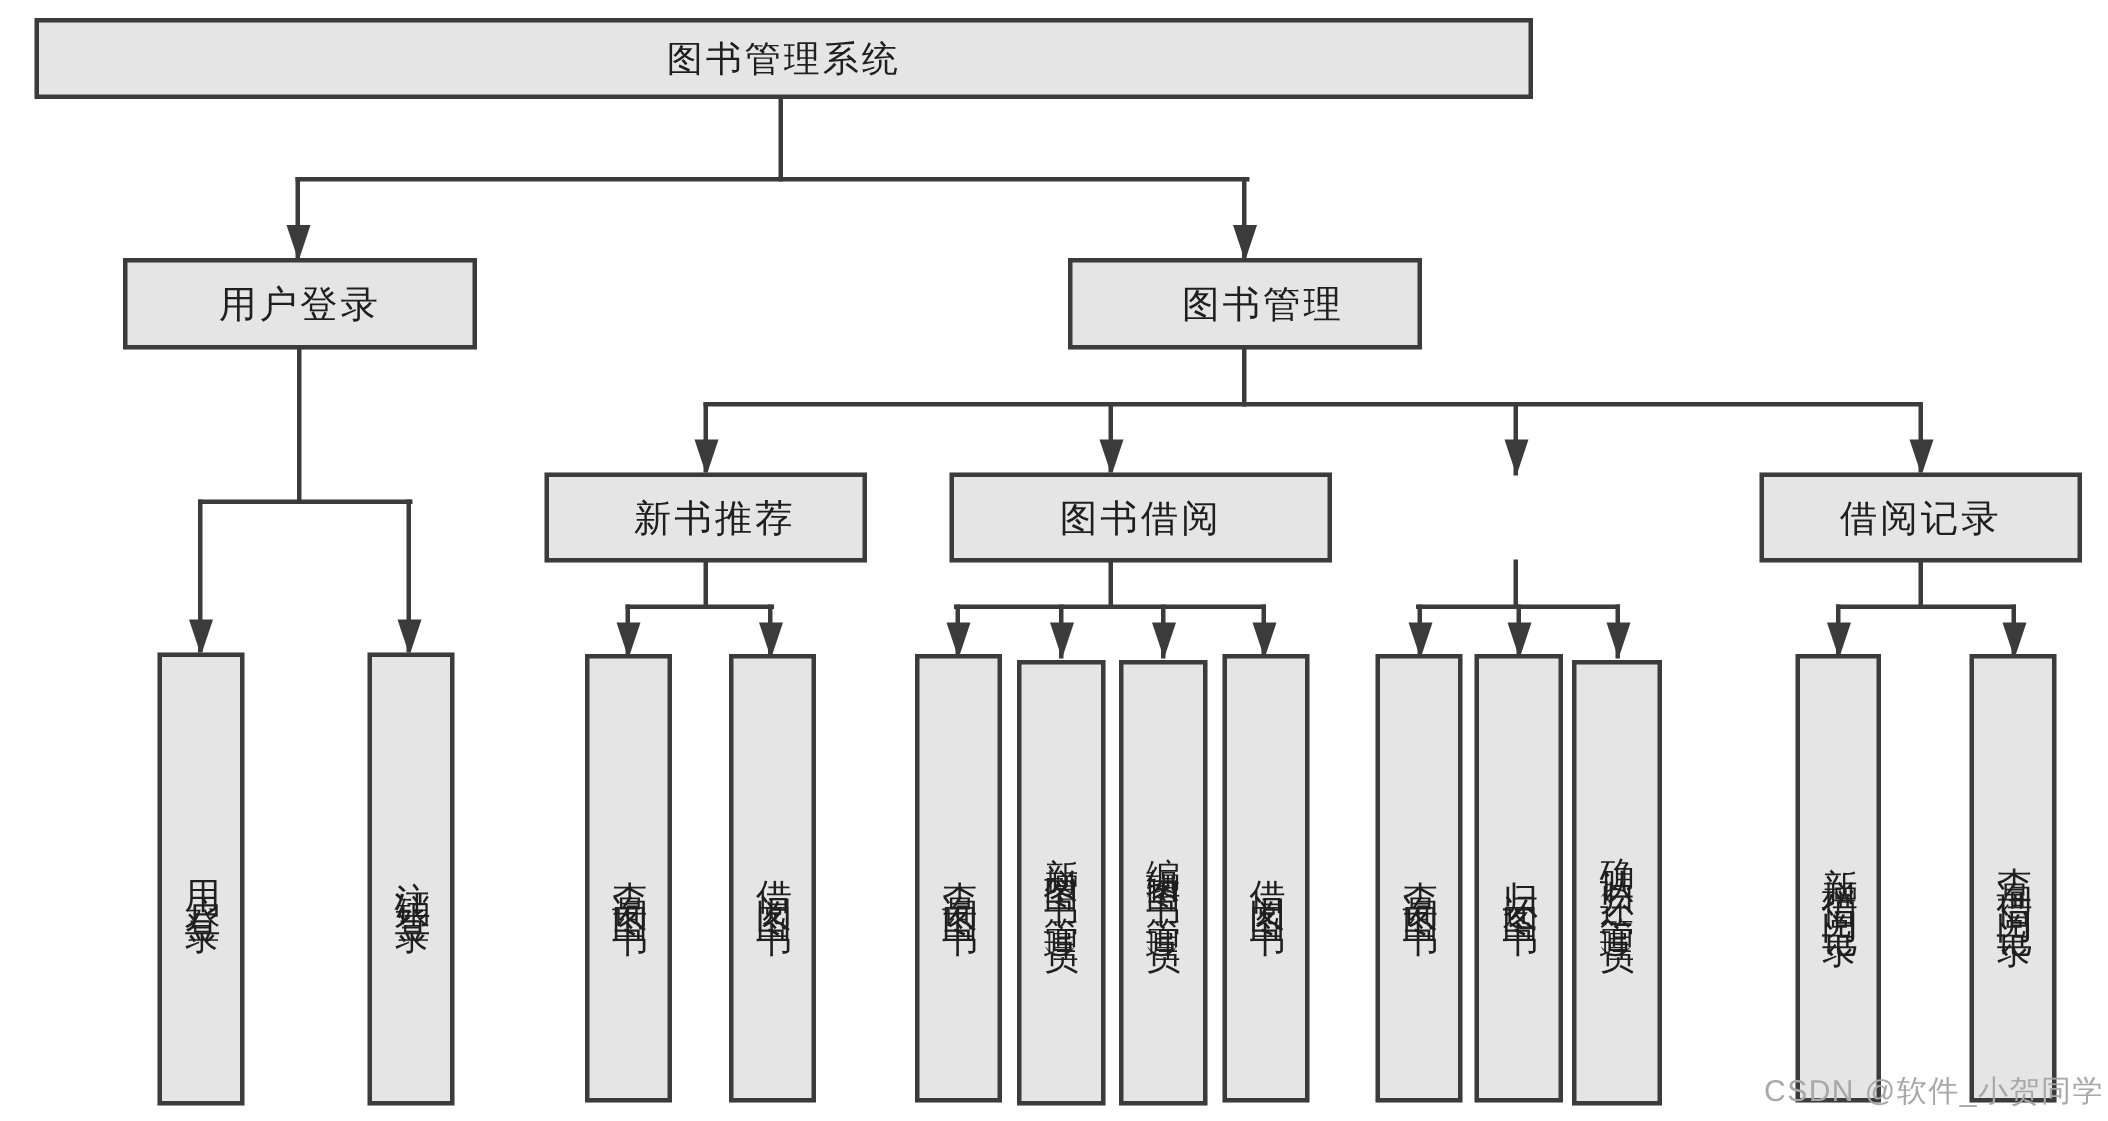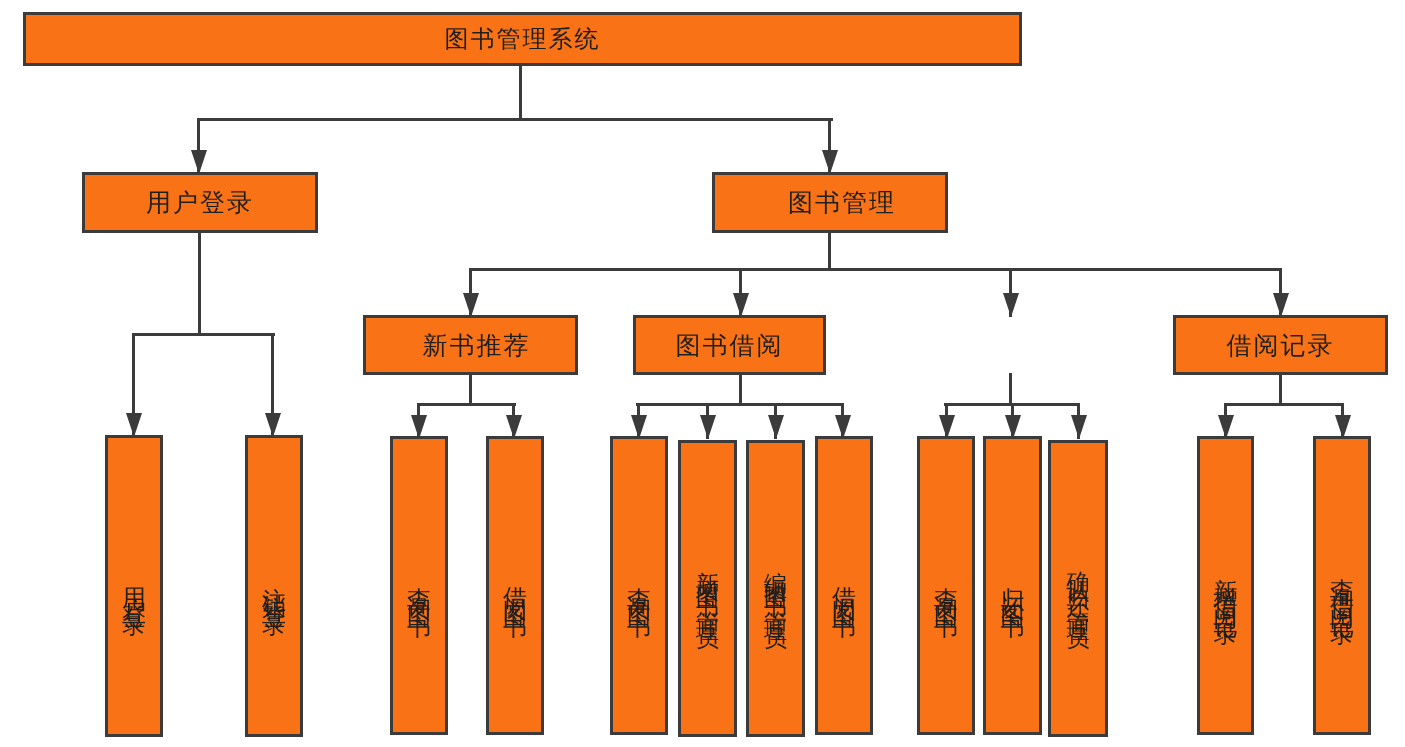--- a/index.html
+++ b/index.html
@@ -14,21 +14,21 @@
     width:1405px;height:747px;
     background:var(--background);
     font-family:"Liberation Sans", sans-serif;
     color:var(--text);
     overflow:hidden;
   }
   .box{
     position:absolute;
     box-sizing:border-box;
     border:3px solid var(--line);
-    background:#f97316;
+    background:#e5e5e5;
     display:flex;
     align-items:center;
     justify-content:center;
   }
   .hbox{font-size:25px;letter-spacing:2px;}
   .root{font-size:24px;}
   .vtext{
     writing-mode:vertical-rl;
     text-orientation:mixed;
     font-size:24px;
@@ -79,21 +79,21 @@
   <div class="arrow" style="left:271px;top:333px;height:104px;"></div>
 
   <div class="line" style="left:828px;top:231px;width:3px;height:40px;"></div>
   <div class="line" style="left:469px;top:268px;width:813px;height:3px;"></div>
   <div class="arrow" style="left:469px;top:268px;height:49px;"></div>
   <div class="arrow" style="left:739px;top:268px;height:49px;"></div>
   <div class="arrow" style="left:1009px;top:268px;height:49px;"></div>
   <div class="arrow" style="left:1279px;top:268px;height:49px;"></div>
 
   <div class="box hbox" style="left:363px;top:315px;width:215px;height:60px;padding-left:12px;">新书推荐</div>
-  <div class="box hbox" style="left:633px;top:315px;width:193px;height:60px;">图书借阅</div>
+  <div class="box hbox" style="left:633px;top:315px;width:255px;height:60px;">图书借阅</div>
   <div class="box hbox" style="left:1173px;top:315px;width:215px;height:60px;">借阅记录</div>
 
   <div class="line" style="left:469px;top:373px;width:3px;height:33px;"></div>
   <div class="line" style="left:417px;top:403px;width:99px;height:3px;"></div>
   <div class="arrow" style="left:417px;top:403px;height:36px;"></div>
   <div class="arrow" style="left:512px;top:403px;height:36px;"></div>
 
   <div class="line" style="left:739px;top:373px;width:3px;height:33px;"></div>
   <div class="line" style="left:636px;top:403px;width:208px;height:3px;"></div>
   <div class="arrow" style="left:637px;top:403px;height:36px;"></div>
@@ -149,14 +149,15 @@
     <span class="vtext long">确认归还（管理员）</span>
   </div>
 
   <div class="box" style="left:1197px;top:436px;width:57px;height:299px;">
     <span class="vtext">新增借阅记录</span>
   </div>
   <div class="box" style="left:1313px;top:436px;width:58px;height:299px;">
     <span class="vtext">查询借阅记录</span>
   </div>
 
+  <div class="watermark">CSDN @软件_小贺同学</div>
 
 </div>
 
 </body></html>

